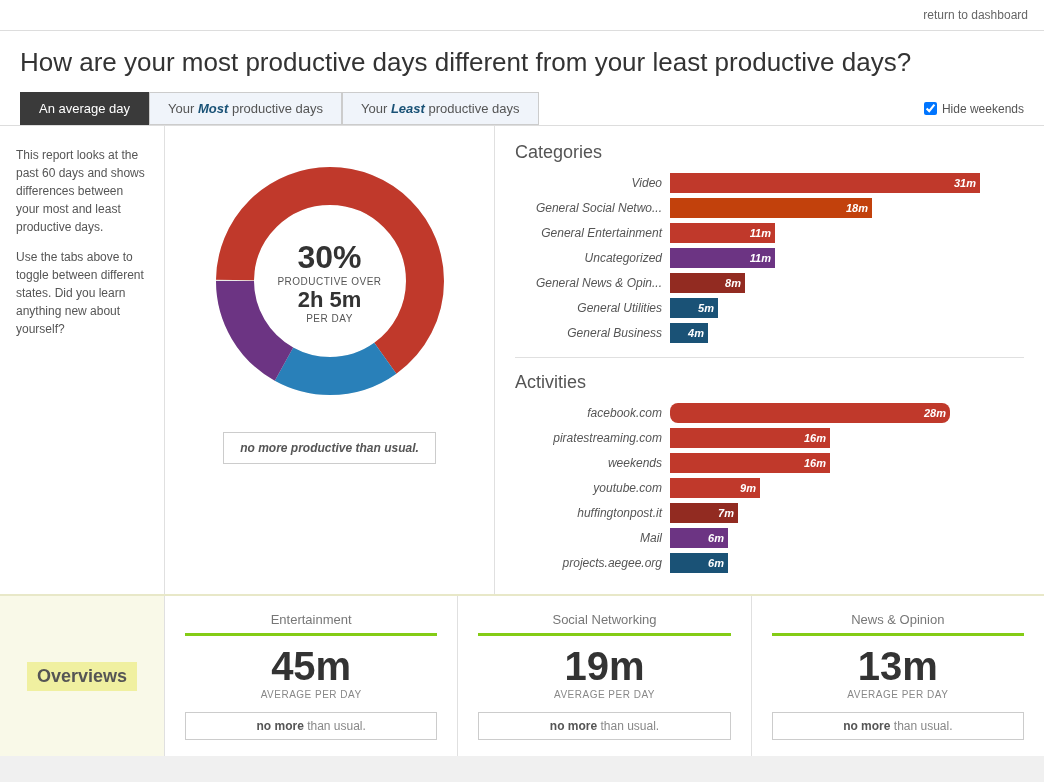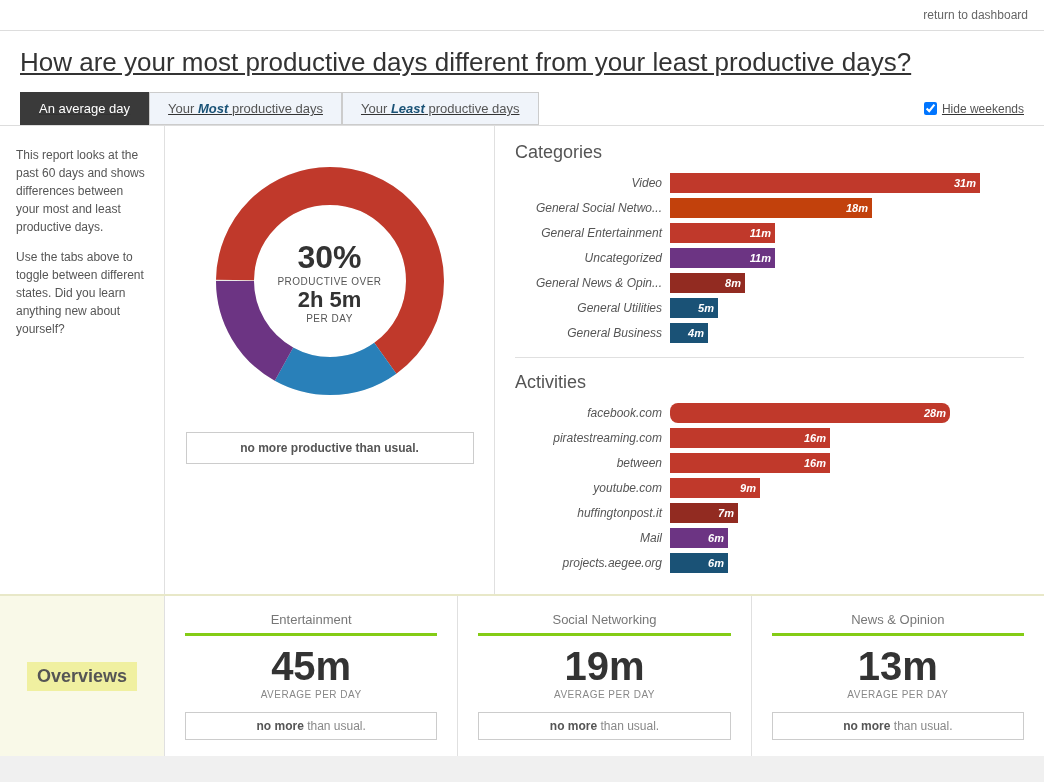--- a/index.html
+++ b/index.html
@@ -1,21 +1,21 @@
 <!DOCTYPE html>
 <html><head>
   <meta charset="utf-8">
   <style>
     * { box-sizing: border-box; margin: 0; padding: 0; }
     body { font-family: Arial, Helvetica, sans-serif; background: #f0f0f0; color: #333; font-size: 13px; }
 
     .top-nav { background: #fff; padding: 8px 16px; display: flex; justify-content: flex-end; border-bottom: 1px solid #ddd; }
     .return-link { color: #666; font-size: 12px; text-decoration: none; }
 
-    .header { background: #fff; padding: 16px 20px 0 20px; border-bottom: 1px solid #ddd; text-decoration: underline; }
+    .header { background: #fff; padding: 16px 20px 0 20px; border-bottom: 1px solid #ddd; }
     .main-title { font-size: 26px; font-weight: normal; color: #333; margin-bottom: 14px; }
 
     .tabs-row { display: flex; justify-content: space-between; }
     .tabs-left { display: flex; gap: 0; }
     .tab { padding: 8px 18px; font-size: 13px; cursor: pointer; border: 1px solid #ccc; background: #f5f5f5; color: #555; text-decoration: none; display: inline-block; }
     .tab.active { background: #3a3a3a; color: #fff; border-color: #3a3a3a; }
     .tab-most { background: #f0f4fa; border-color: #ccc; }
     .tab-least { background: #f0f4fa; border-color: #ccc; }
     .tab em { font-style: italic; font-weight: bold; color: #333; }
     .tab-most em { color: #1a5276; }
@@ -34,21 +34,21 @@
 
     
     .donut-container { position: relative; width: 270px; height: 270px; margin-bottom: 16px; }
     .donut-container svg { width: 270px; height: 270px; }
     .donut-center { position: absolute; top: 50%; left: 50%; transform: translate(-50%, -50%); text-align: center; }
     .donut-percent { font-size: 32px; font-weight: bold; color: #333; }
     .donut-label { font-size: 10px; color: #555; text-transform: uppercase; letter-spacing: 0.5px; }
     .donut-time { font-size: 22px; font-weight: bold; color: #333; }
     .donut-per-day { font-size: 10px; color: #555; text-transform: uppercase; letter-spacing: 0.5px; }
 
-    .usual-box { border: 1px solid #ccc; padding: 8px 16px; font-size: 12px; color: #888; text-align: center; width: 288px; }
+    .usual-box { border: 1px solid #ccc; padding: 8px 16px; font-size: 12px; color: #888; text-align: center; width: 213px; font-style: italic; }
     .usual-box span { font-weight: bold; color: #555; }
 
     .stats-panel { flex: 1; padding: 16px 20px; overflow-y: auto; }
 
     .section-title { font-size: 18px; color: #555; margin-bottom: 10px; font-weight: normal; }
 
     .bar-row { display: flex; align-items: center; margin-bottom: 5px; font-style: italic; }
     .bar-label { width: 155px; font-size: 12px; color: #555; text-align: right; padding-right: 8px; white-space: nowrap; overflow: hidden; text-overflow: ellipsis; flex-shrink: 0; }
     .bar-track { flex: 1; position: relative; height: 20px; }
     .bar-fill { height: 100%; display: flex; align-items: center; justify-content: flex-end; padding-right: 4px; }
@@ -204,21 +204,21 @@
         </div>
         <div class="bar-row">
           <div class="bar-label">piratestreaming.com</div>
           <div class="bar-track">
             <div class="bar-fill" style="width: 160px; max-width: 100%; background-color: rgb(192, 57, 43);">
               <span>16m</span>
             </div>
           </div>
         </div>
         <div class="bar-row">
-          <div class="bar-label">between</div>
+          <div class="bar-label">weekends</div>
           <div class="bar-track">
             <div class="bar-fill" style="width: 160px; max-width: 100%; background-color: rgb(192, 57, 43);">
               <span>16m</span>
             </div>
           </div>
         </div>
         <div class="bar-row">
           <div class="bar-label">youtube.com</div>
           <div class="bar-track">
             <div class="bar-fill" style="width: 90px; max-width: 100%; background-color: rgb(192, 57, 43);">

